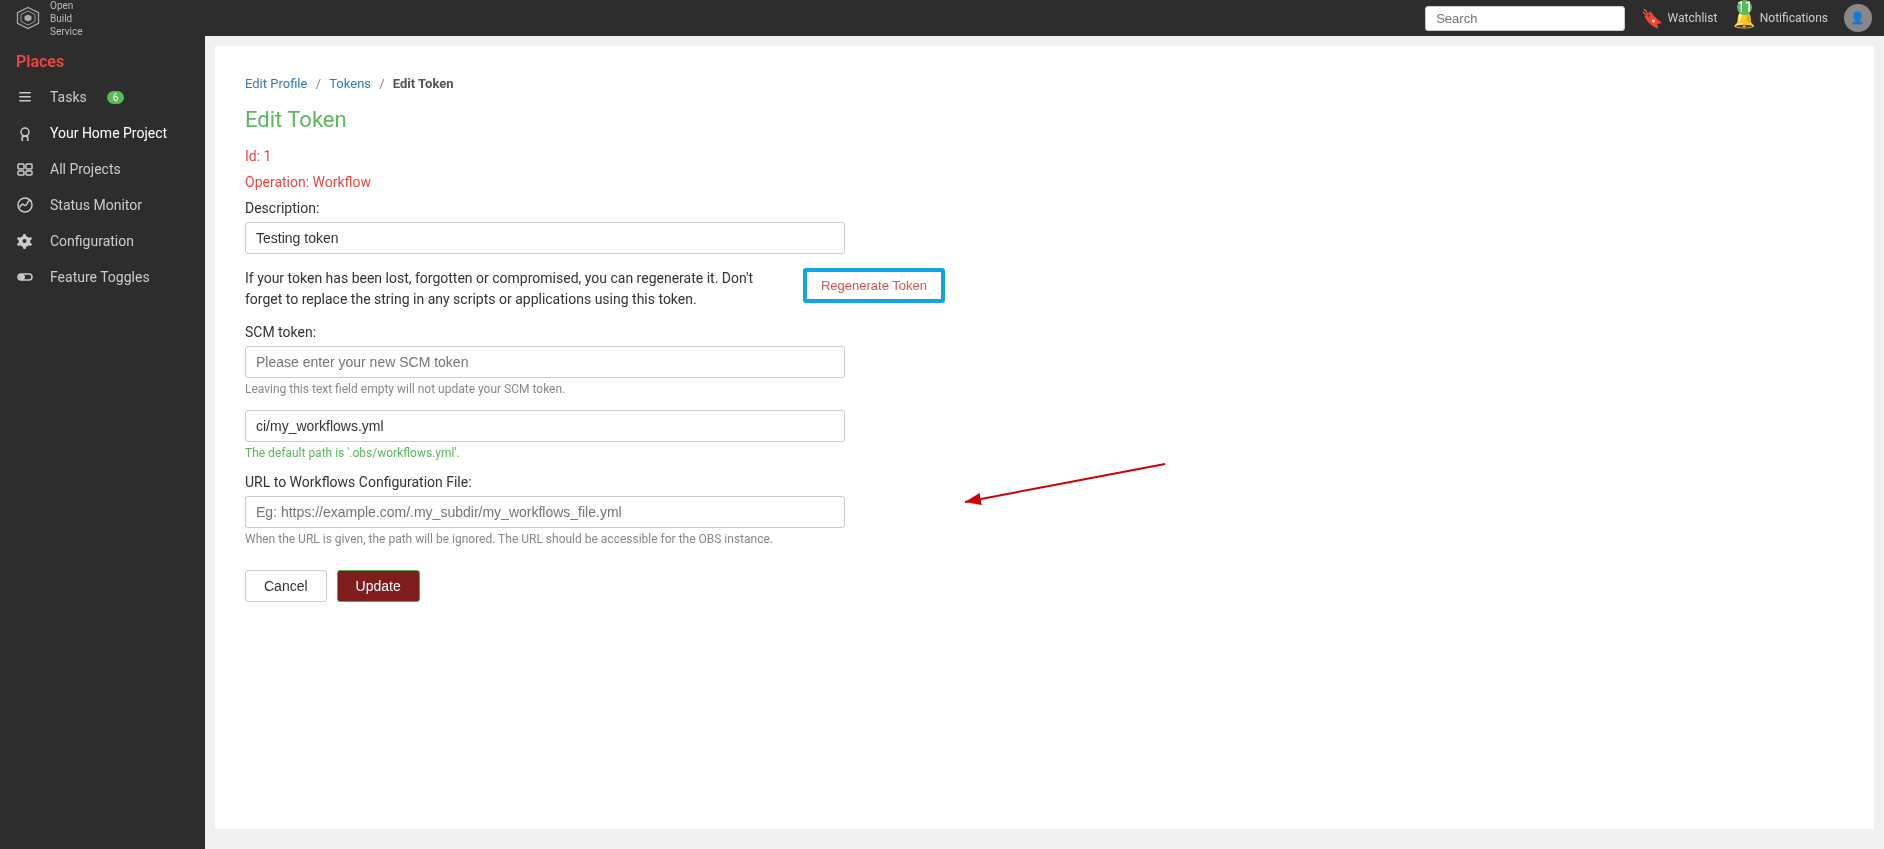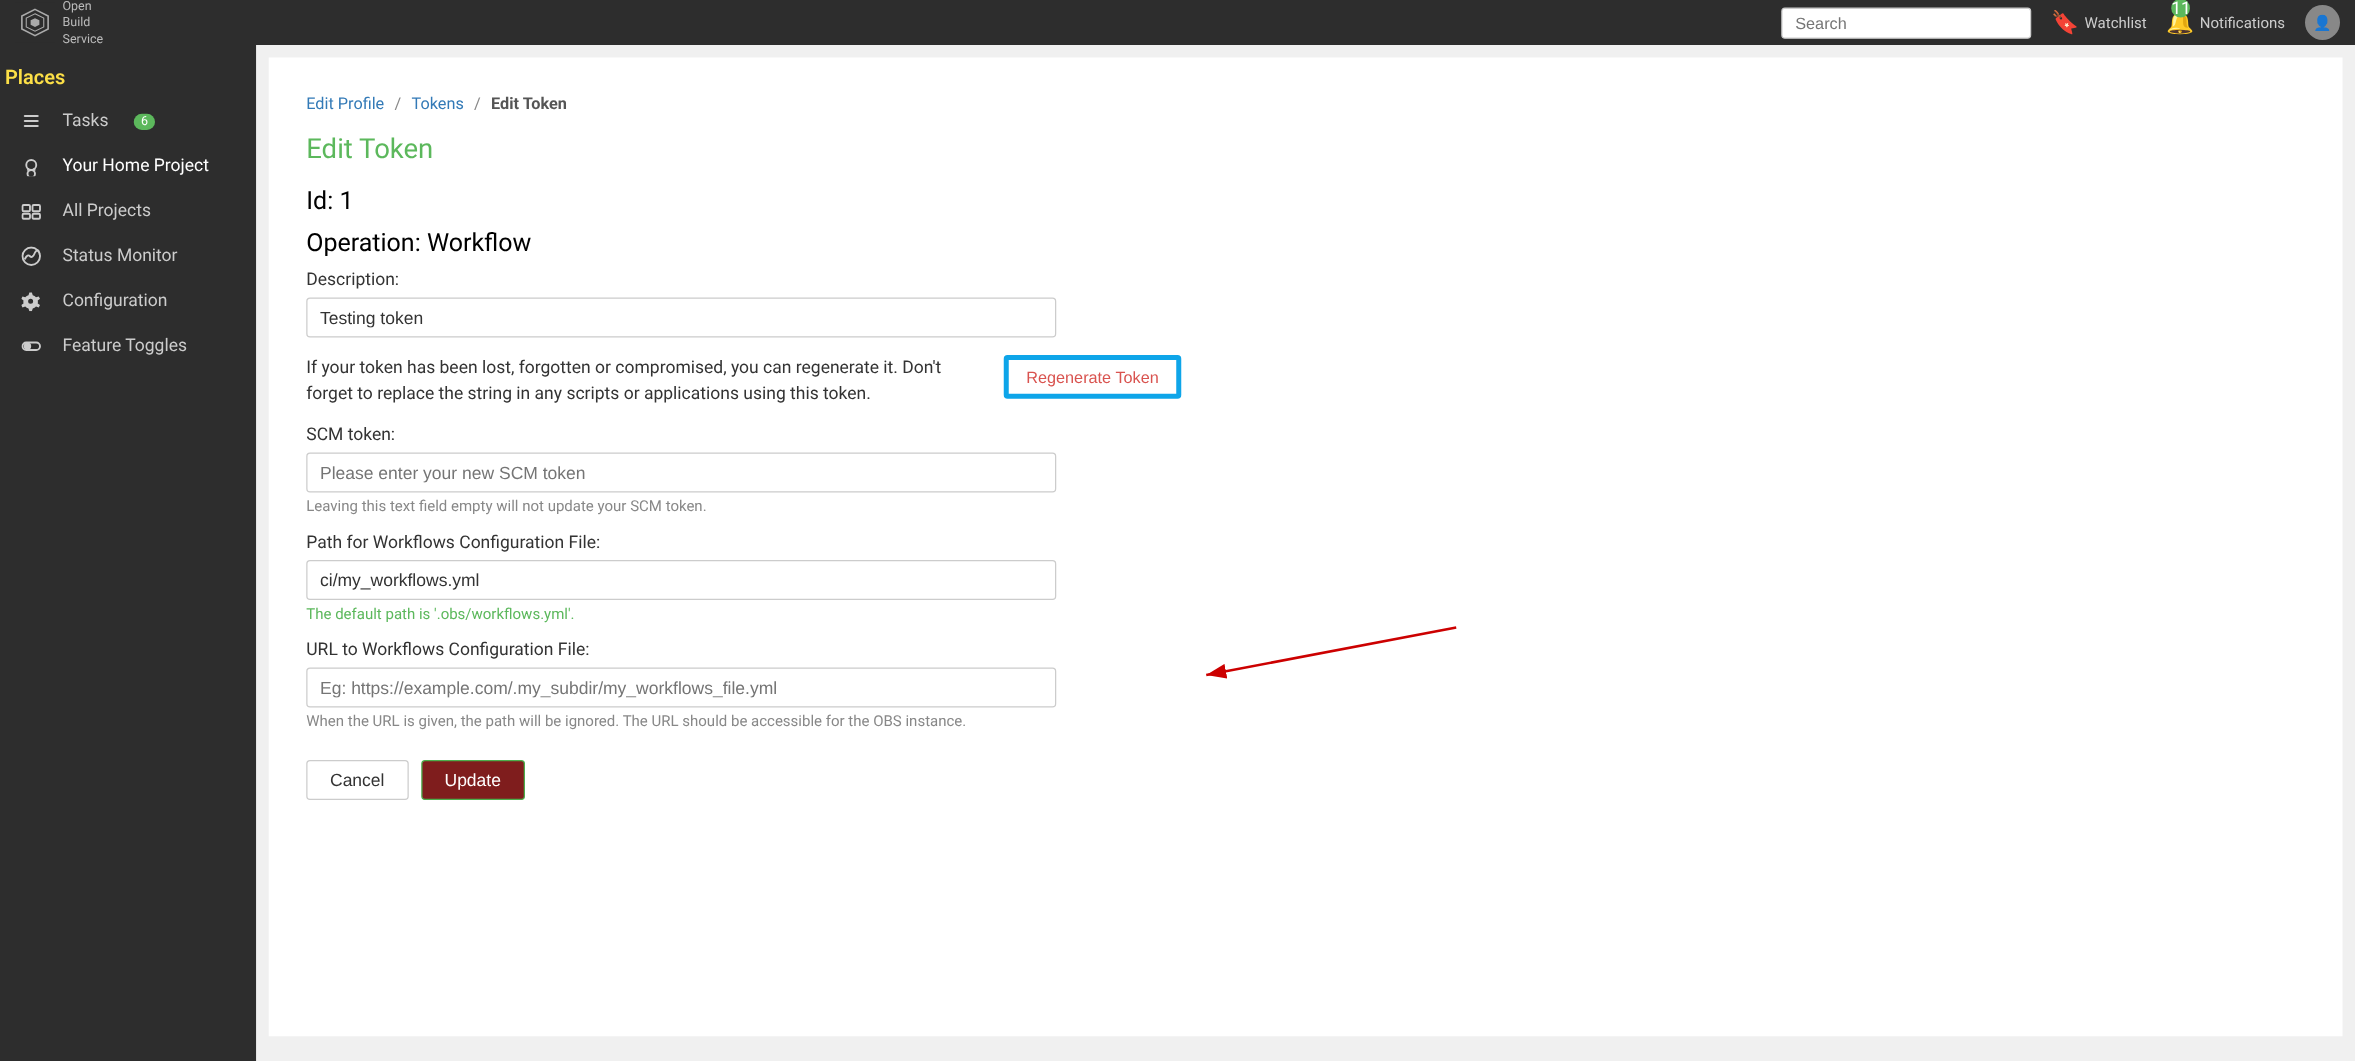--- a/index.html
+++ b/index.html
@@ -36,21 +36,21 @@
 
     
     .app-body { display: flex; flex: 1; overflow: hidden; }
 
     
     .sidebar {
       width: 205px; background: #2d2d2d; color: #ccc; flex-shrink: 0;
       display: flex; flex-direction: column; padding-top: 0; overflow-y: auto;
     }
     .sidebar-heading {
-      color: #fde047; font-size: 16px; font-weight: 600; padding: 16px 4px 8px;
+      color: #ef4444; font-size: 16px; font-weight: 600; padding: 16px 16px 8px;
     }
     .sidebar-item {
       display: flex; align-items: center; gap: 16px; padding: 9px 16px;
       cursor: pointer; color: #ccc; font-size: 14px; text-decoration: none;
     }
     .sidebar-item.active { color: white; }
     .sidebar-icon { width: 18px; height: 18px; display: flex; align-items: center; justify-content: center; flex-shrink: 0; }
     .badge {
       background: #5cb85c; color: white; border-radius: 10px; font-size: 10px;
       padding: 1px 6px; margin-left: 4px;
@@ -72,21 +72,21 @@
     .breadcrumb span { margin: 0 5px; color: #888; }
 
     
     .page-title {
       color: #5cb85c; font-size: 22px; font-weight: 400; margin-bottom: 16px;
     }
 
     
     .form-field { margin-bottom: 14px; }
     .field-label { font-size: 14px; color: #333; margin-bottom: 6px; display: block; }
-    .field-static { font-size: 20px; color: #000000; margin-bottom: 10px; }
+    .field-static { font-size: 14px; color: #ef4444; margin-bottom: 10px; }
     .form-input {
       width: 100%; max-width: 600px; border: 1px solid #ccc; border-radius: 3px;
       padding: 7px 10px; font-size: 14px; color: #333; outline: none;
     }
     .form-hint { font-size: 12px; color: #888; margin-top: 4px; }
     .form-hint-green { font-size: 12px; color: #5cb85c; margin-top: 4px; }
 
     
     .regen-section {
       display: flex; align-items: flex-start; gap: 20px; margin-bottom: 14px; max-width: 700px;
@@ -245,21 +245,20 @@
         <button class="btn-regen">Regenerate Token</button>
       </div>
 
       <div class="form-field">
         <label class="field-label">SCM token:</label>
         <input class="form-input" type="text" placeholder="Please enter your new SCM token" style="">
         <div class="form-hint">Leaving this text field empty will not update your SCM token.</div>
       </div>
 
       <div class="form-field">
-        <label class="field-label">Path for Workflows Configuration File:</label>
         <input class="form-input" type="text" value="ci/my_workflows.yml" style="">
         <div class="form-hint-green">The default path is '.obs/workflows.yml'.</div>
       </div>
 
       <div class="form-field url-field-wrapper">
         
         <svg style="position:absolute; top:-20px; left:300px; width:650px; height:70px; pointer-events:none; overflow:visible;">
           <defs>
             <marker id="arrowhead" markerWidth="8" markerHeight="6" refX="8" refY="3" orient="auto">
               <polygon points="0 0, 8 3, 0 6" fill="#cc0000"></polygon>

